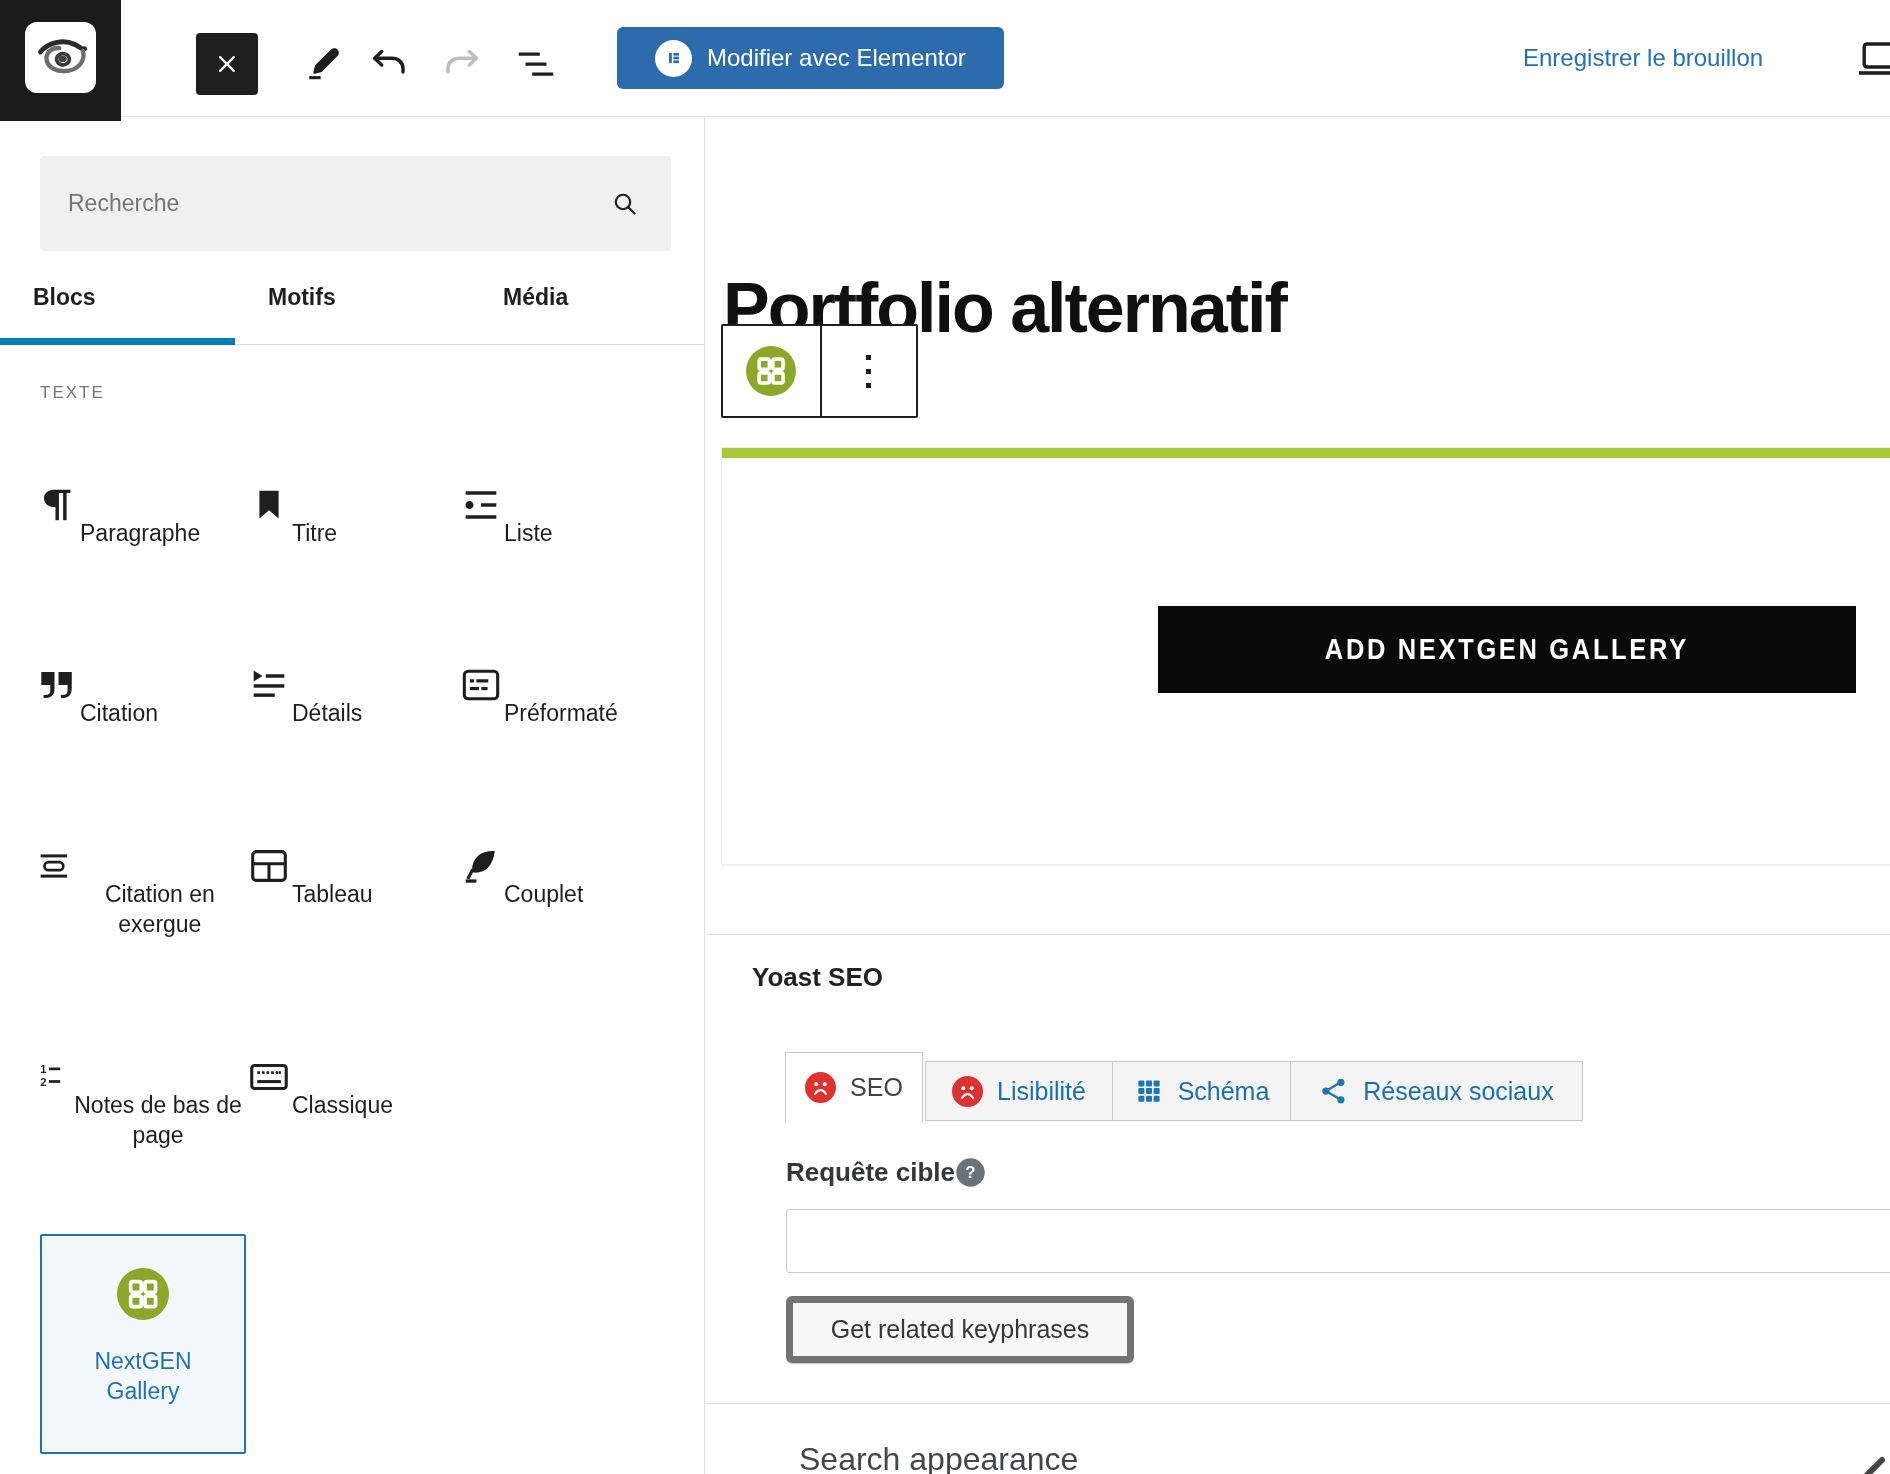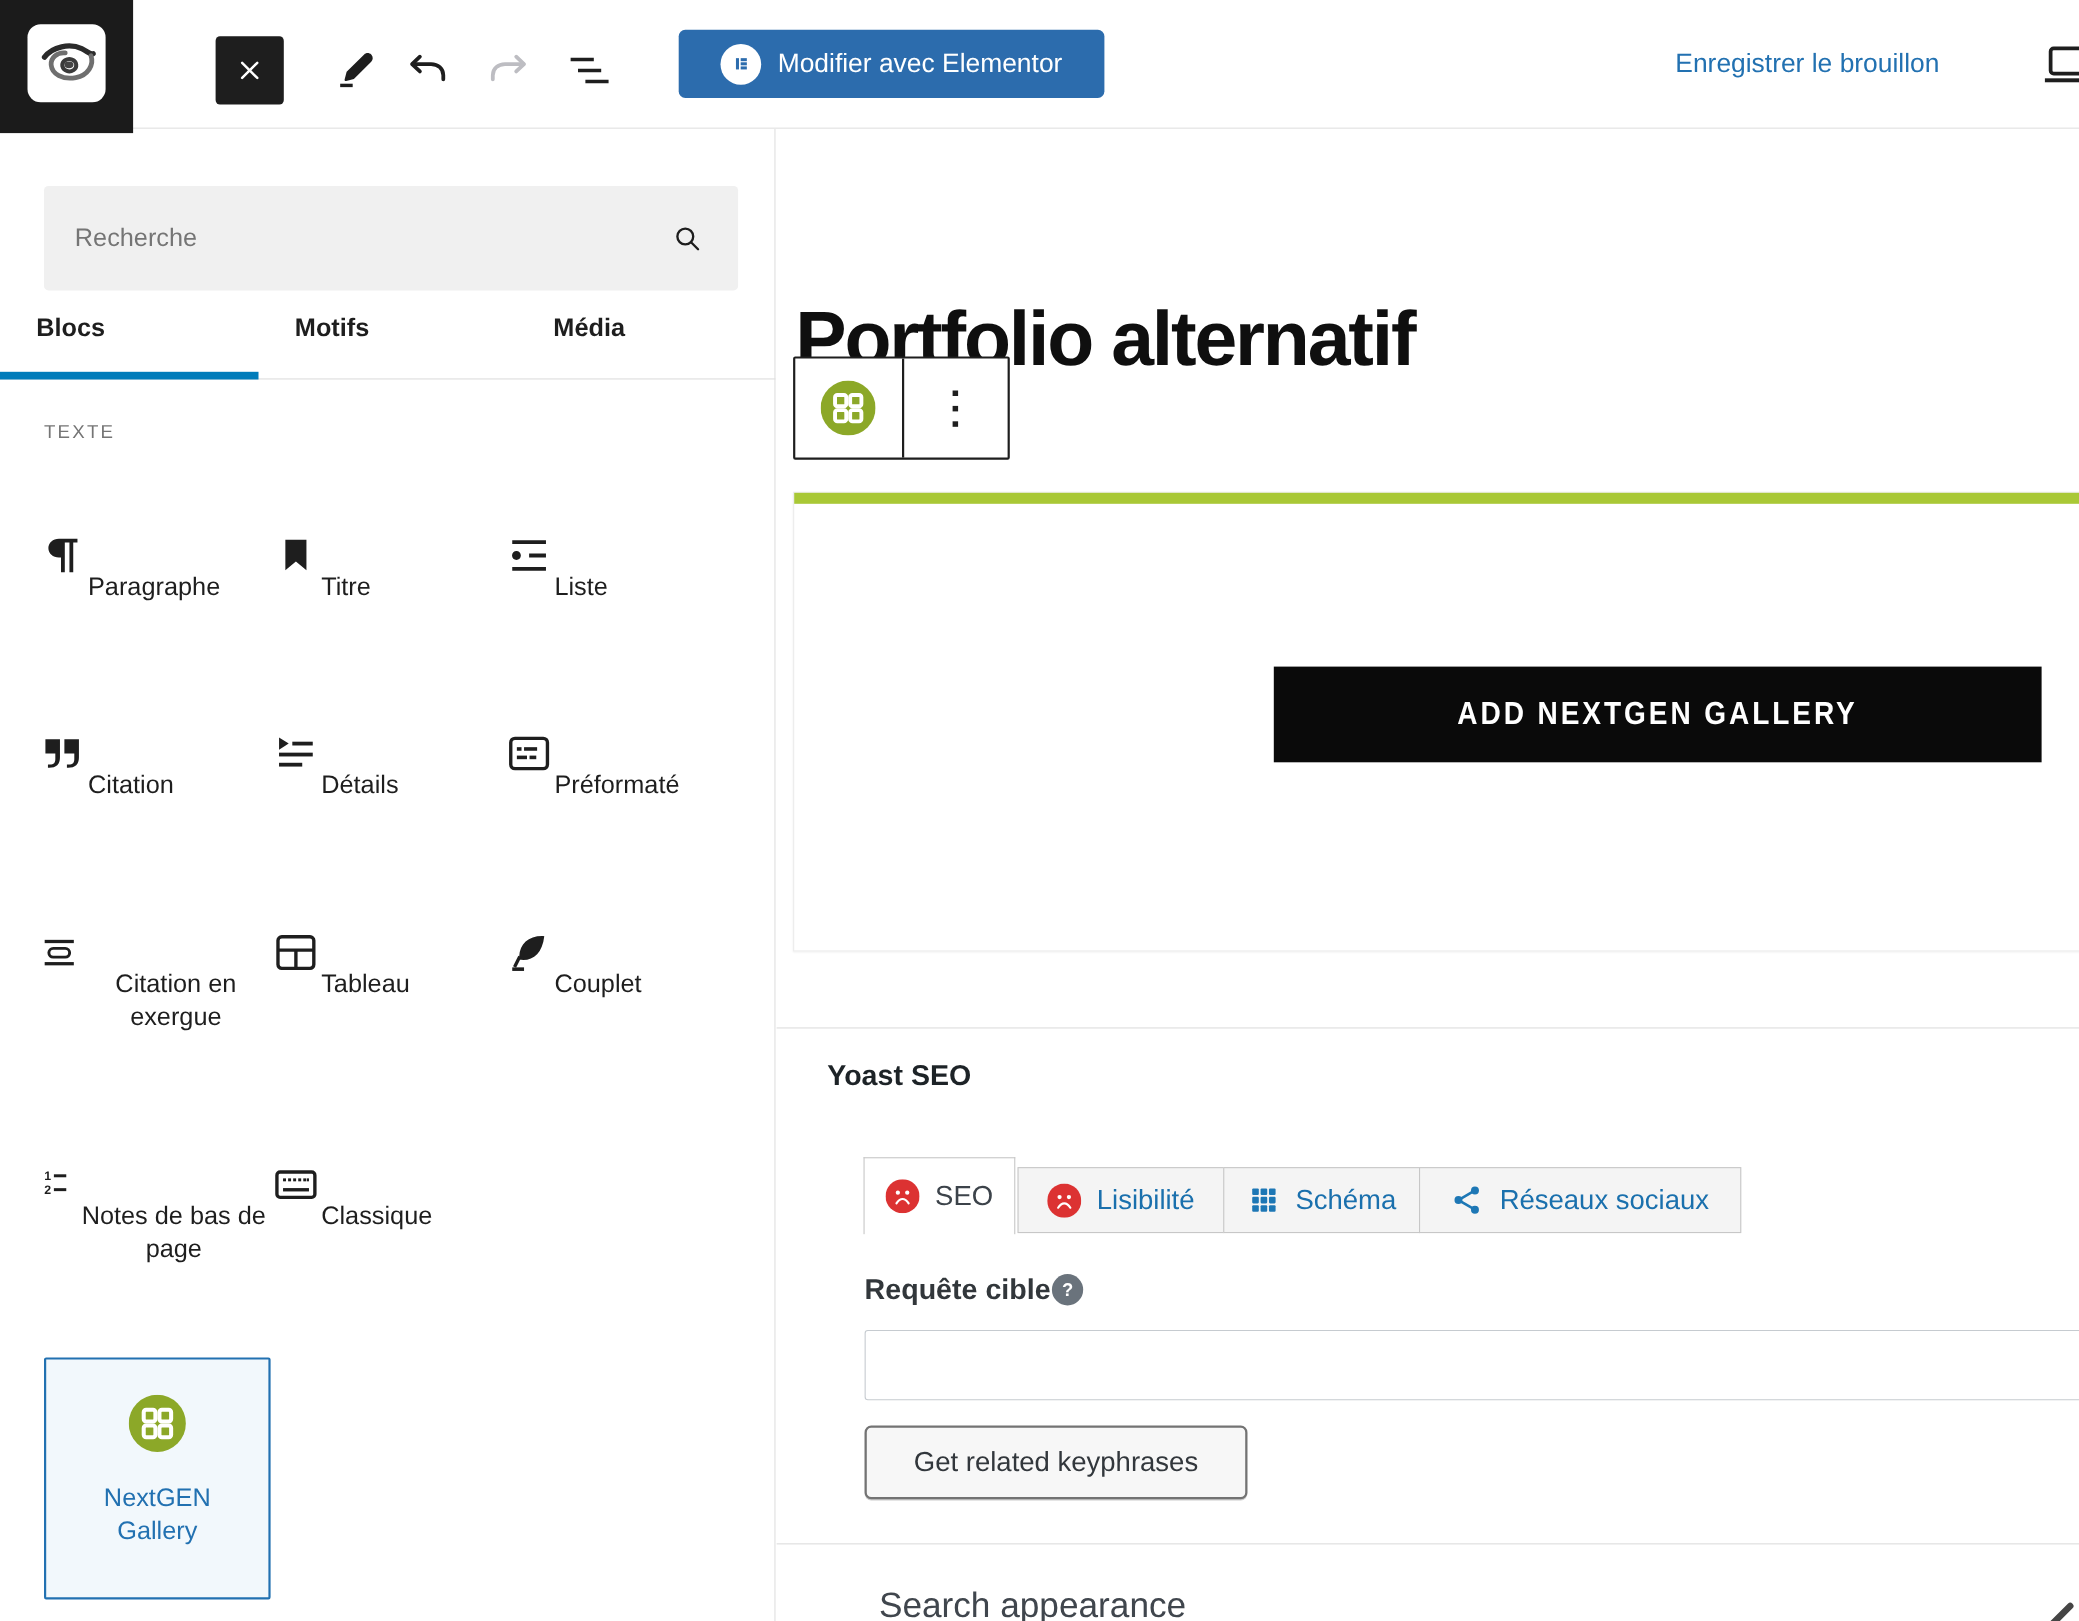--- a/index.html
+++ b/index.html
@@ -21,21 +21,21 @@
                    background:#2c6cad; border-radius:6px; display:flex; align-items:center;
                    gap:15px; color:#fff; font-size:24px; font-weight:500; border:none; cursor:pointer; }
   .el-circle { width:37px; height:37px; background:#fff; border-radius:50%;
                display:flex; align-items:center; justify-content:center; }
   .save-draft { position:absolute; left:1501px; top:44px; font-size:24px; color:#2271b1; cursor:pointer; }
   .laptop { position:absolute; left:1833px; top:40px; width:48px; height:40px; }
 
   
   .sidebar { position:absolute; left:0; top:117px; width:705px; height:1357px;
              background:#fff; border-right:1px solid #e0e0e0; z-index:5; }
-  .search-box { position:absolute; left:40px; top:52px; width:631px; height:95px;
+  .search-box { position:absolute; left:40px; top:39px; width:631px; height:95px;
                 background:#f0f0f0; border-radius:4px; display:flex; align-items:center; }
   .search-box input { flex:1; border:none; outline:none; background:transparent;
                       font-size:23px; color:#1e1e1e; padding-left:28px;
                       font-family:"Liberation Sans", sans-serif; }
   .search-box input::placeholder { color:#757575; }
   .search-box .mag { margin-right:30px; }
   .ins-tabs { position:absolute; left:0; top:133px; width:705px; height:95px;
               display:flex; border-bottom:1px solid #ddd; }
   .ins-tab { width:235px; display:flex; align-items:center; font-size:23px; font-weight:600;
              color:#1e1e1e; padding-left:33px; position:relative; cursor:pointer; }
@@ -86,21 +86,21 @@
           border:1px solid #c7c7c7; top:1061px; height:60px; cursor:pointer; }
   .ytab.active { top:1052px; height:70px; background:#fff; border-bottom:none;
                  z-index:4; color:#3c434a; }
   .focus-kw { position:absolute; left:786px; top:1157px; font-size:26px; font-weight:700;
               color:#32373b; display:flex; align-items:center; gap:0; }
   .kw-input { position:absolute; left:786px; top:1209px; width:1110px; height:64px;
               border:1px solid #c6cbd0; border-radius:3px; background:#fff;
               font-size:24px; padding:0 16px; outline:none;
               font-family:"Liberation Sans", sans-serif; }
   .related-btn { position:absolute; left:786px; top:1296px; width:348px; height:67px;
-                 background:#f7f7f7; border:2px solid #737373; border-radius:6px;
+                 background:#f7f7f7; border:7px solid #737373; border-radius:6px;
                  font-size:25px; color:#32373c; cursor:pointer;
                  box-shadow:0 1px 0 #ccc; font-family:"Liberation Sans", sans-serif; }
   .search-appearance { position:absolute; left:799px; top:1441px; font-size:32px;
                        font-weight:500; color:#40464d; }
   .collapse-chevron { position:absolute; left:1846px; top:1446px; }
 </style>
 </head>
 <body>
 
 <div class="header">

